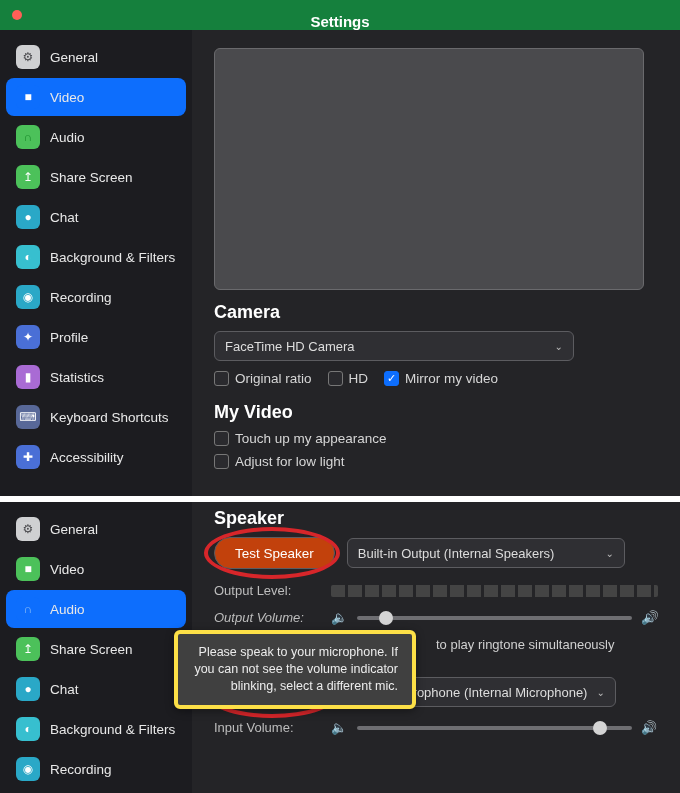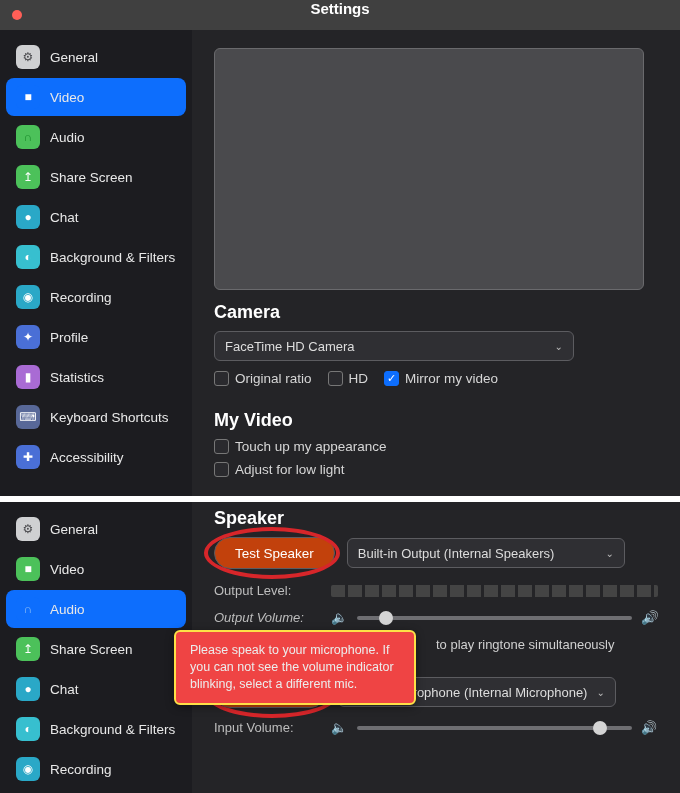--- a/index.html
+++ b/index.html
@@ -1,18 +1,18 @@
 <!DOCTYPE html>
 <html><head>
 <meta charset="utf-8">
 <style>
   * { box-sizing: border-box; margin: 0; padding: 0; }
   html, body { width: 680px; height: 793px; font-family: -apple-system, Helvetica, Arial, sans-serif; background:#fff; color:#ececec; overflow:hidden; }
   .window { width: 680px; }
-  .titlebar { height: 30px; background:#404040; display:flex; align-items:flex-start; position:relative; }
+  .titlebar { height: 30px; background:#15803d; display:flex; align-items:flex-end; position:relative; }
   .traffic { width:10px; height:10px; border-radius:50%; background:#ff5f57; position:absolute; left:12px; top:10px; }
   .title { flex:1; text-align:center; font-weight:700; font-size:15px; color:#fff; }
   .pane { display:flex; }
   .sidebar { width:192px; background:#1c1c20; padding:8px 6px; }
   .nav-item { display:flex; align-items:center; height:38px; padding:0 10px; border-radius:8px; font-size:13.5px; color:#e8e8e8; cursor:pointer; margin-bottom:2px; }
   .nav-item.active { background:#0d6efd; }
   .nav-icon { width:24px; height:24px; border-radius:6px; margin-right:10px; display:flex; align-items:center; justify-content:center; font-size:12px; }
   .content { flex:1; background:#242427; padding:18px 22px 14px 22px; position:relative; }
   .preview { width:430px; height:242px; background:#4a4a4d; border:1px solid #6a6a6d; border-radius:6px; }
   .section-h { font-weight:700; font-size:18px; color:#fff; margin-top:12px; margin-bottom:8px; }
@@ -26,21 +26,21 @@
   
   .content2 { flex:1; background:#242427; padding:6px 22px 14px 22px; position:relative; }
   .btn { height:32px; padding:0 20px; background:#c2410c; border:1px solid #5c5c60; border-radius:16px; color:#fff; font-size:13.5px; display:inline-flex; align-items:center; justify-content:center; cursor:pointer; min-width:112px;}
   .h-row { display:flex; align-items:center; gap:12px; margin-top:6px; }
   .level { flex:1; height:12px; background: repeating-linear-gradient(90deg,#444 0 14px,#242427 14px 17px); border-radius:2px; }
   .lbl { font-size:13px; color:#bdbdbd; width:105px; }
   .slider { flex:1; display:flex; align-items:center; gap:10px; }
   .track { flex:1; height:4px; background:#6e6e72; border-radius:2px; position:relative; }
   .thumb { position:absolute; top:-5px; width:14px; height:14px; border-radius:50%; background:#d4d4d4; }
   .spk { color:#a0a0a5; font-size:13px; }
-  .tooltip { position:absolute; background:#ef4444; border:2px solid #fde047; border-radius:6px; padding:10px 14px; font-size:12.5px; line-height:1.35; text-align:left; width:242px; box-shadow:0 2px 8px rgba(0,0,0,.4); z-index:4; }
+  .tooltip { position:absolute; background:#404040; border:4px solid #fde047; border-radius:6px; padding:10px 14px; font-size:12.5px; line-height:1.35; text-align:right; width:242px; box-shadow:0 2px 8px rgba(0,0,0,.4); z-index:4; }
   .ring { position:absolute; border:4px solid #d7262a; border-radius:50%; width:136px; height:52px; z-index:3; pointer-events:none; }
   .sidebar2 .nav-item { margin-bottom:2px; }
 </style>
 </head>
 <body>
 
 <div class="window">
   <div class="titlebar">
     <div class="traffic"></div>
     <div class="title">Settings</div>
@@ -109,21 +109,21 @@
         <label style="display:flex;align-items:center;">
           <span class="cb"></span>
           <span>HD</span>
         </label>
         <label style="display:flex;align-items:center;">
           <span class="cb checked">✓</span>
           <span>Mirror my video</span>
         </label>
       </div>
 
-      <div class="section-h" style="margin-top:24px;">My Video</div>
+      <div class="section-h" style="margin-top:16px;">My Video</div>
       <div class="row" style="margin-top:6px;">
         <label style="display:flex;align-items:center;">
           <span class="cb"></span>
           <span>Touch up my appearance</span>
         </label>
       </div>
       <div class="row" style="margin-top:8px;">
         <label style="display:flex;align-items:center;">
           <span class="cb"></span>
           <span>Adjust for low light</span>

